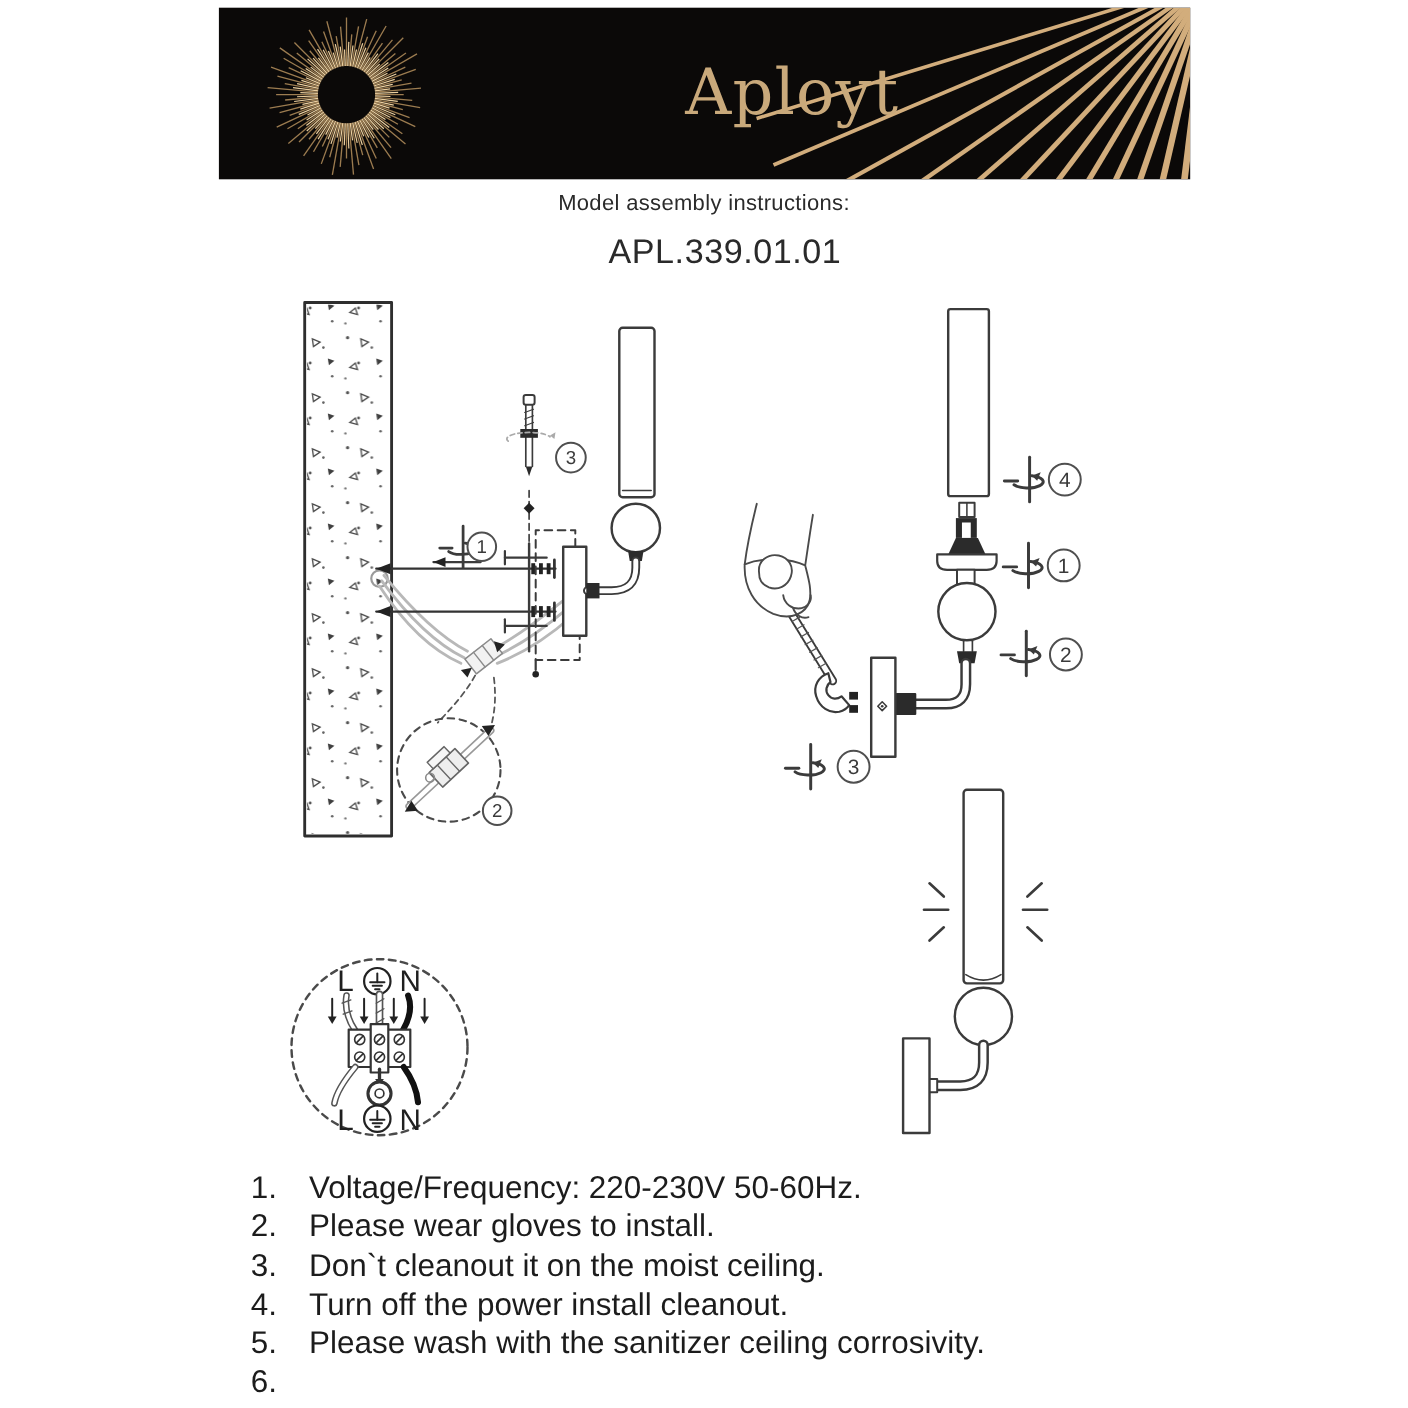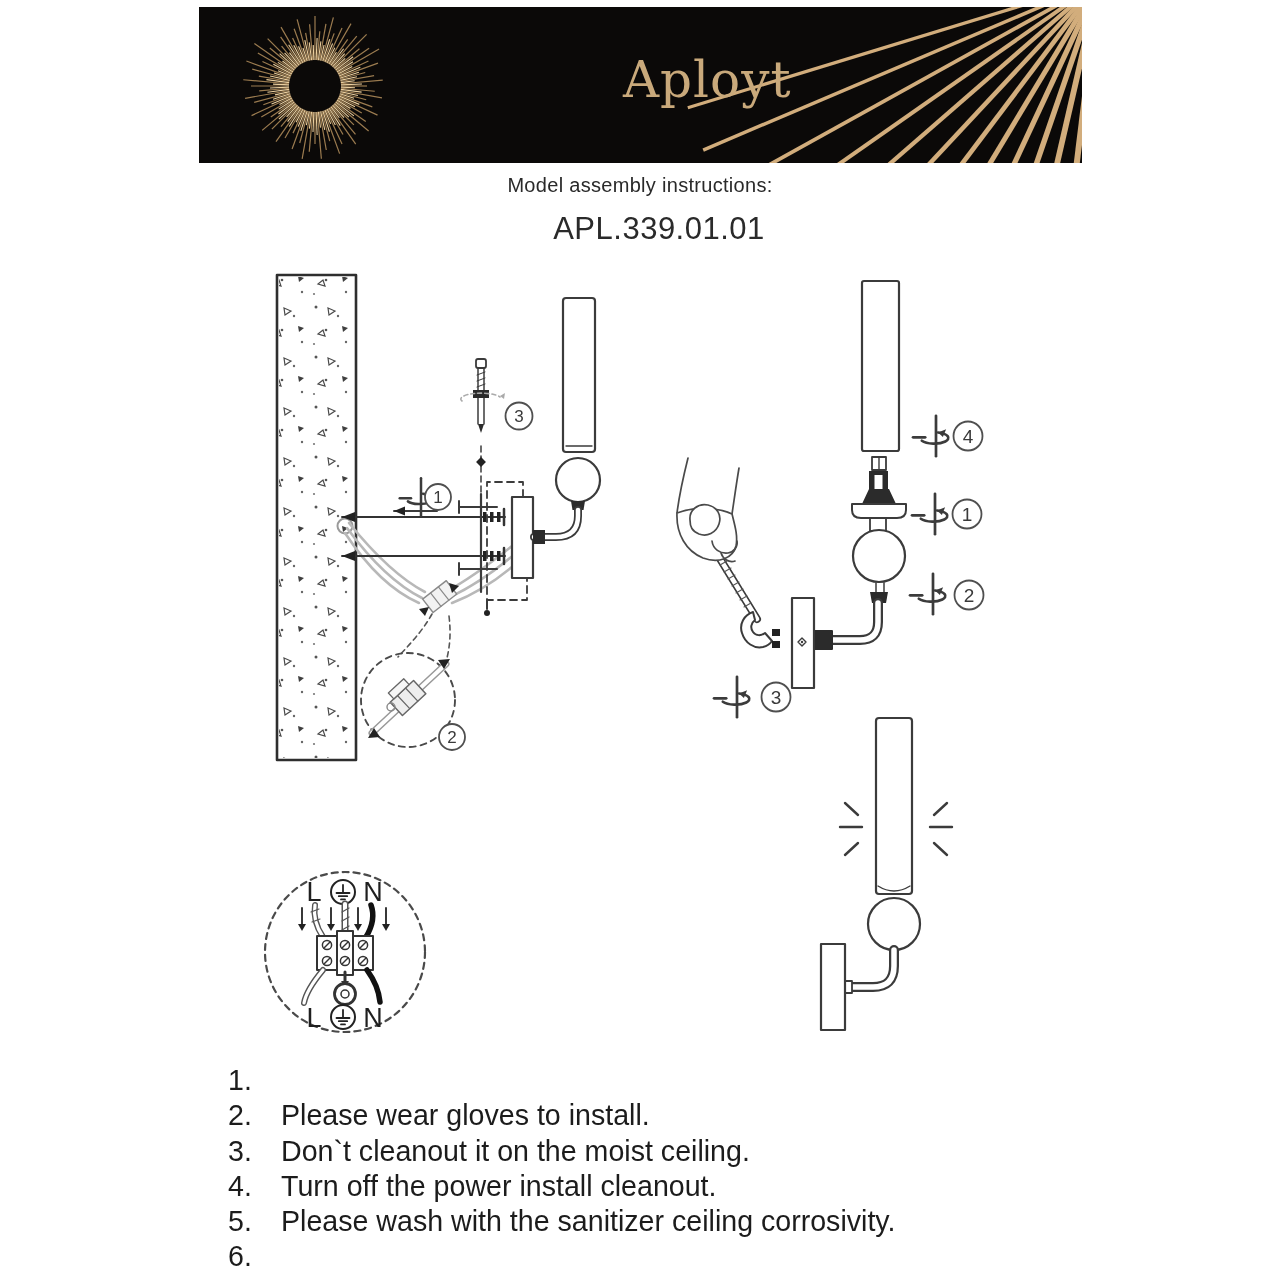--- a/index.html
+++ b/index.html
@@ -1,21 +1,21 @@
 <!DOCTYPE html>
 <html><head>
 <meta charset="utf-8">
 <style>
   html,body{margin:0;padding:0;background:#fff;}
   .page{position:relative;width:1280px;height:1280px;background:#ffffff;overflow:hidden;
         font-family:"Liberation Sans",sans-serif;}
   .banner{position:absolute;left:199px;top:7px;width:883px;height:156px;background:#0b0908;overflow:hidden;}
   .banner svg{position:absolute;left:0;top:0;}
   .logo-text{position:absolute;left:424px;top:48px;font-family:"DejaVu Serif",serif;
-             font-size:50px;color:#c9a97b;letter-spacing:1px;line-height:1;}
+             font-size:58px;color:#c9a97b;letter-spacing:1px;line-height:1;}
   .title{position:absolute;left:0;top:174px;width:1280px;text-align:center;
          font-size:20px;color:#2a2a2a;letter-spacing:.3px;}
   .model{position:absolute;left:0;top:211px;width:1280px;text-align:center;
          font-size:31px;color:#2a2a2a;letter-spacing:.5px;margin-left:19px;}
   .instructions{position:absolute;left:228px;top:1063px;}
   .irow{display:flex;font-size:28.6px;line-height:35.3px;color:#1c1c1c;}
   .inum{width:53px;flex:0 0 53px;}
   .diagram-svg{position:absolute;left:0;top:0;}
   .svgnum{font-family:"Liberation Sans",sans-serif;font-size:17px;fill:#3a3a3a;}
   .svgnum-lg{font-family:"Liberation Sans",sans-serif;font-size:19px;fill:#3a3a3a;}
@@ -484,20 +484,21 @@
       <circle cx="969" cy="595" r="14.5" fill="#fff" stroke="#4f4f4f" stroke-width="1.8"></circle>
       <text class="svgnum-lg" x="969" y="602" text-anchor="middle">2</text>
       <circle cx="776" cy="697" r="14.5" fill="#fff" stroke="#4f4f4f" stroke-width="1.8"></circle>
       <text class="svgnum-lg" x="776" y="704" text-anchor="middle">3</text>
     </g>
   </svg>
 
   <div class="instructions">
     <div class="irow">
       <span class="inum">1.</span>
+      <span>Voltage/Frequency: 220-230V 50-60Hz.</span>
     </div>
     <div class="irow">
       <span class="inum">2.</span>
       <span>Please wear gloves to install.</span>
     </div>
     <div class="irow">
       <span class="inum">3.</span>
       <span>Don`t cleanout it on the moist ceiling.</span>
     </div>
     <div class="irow">

